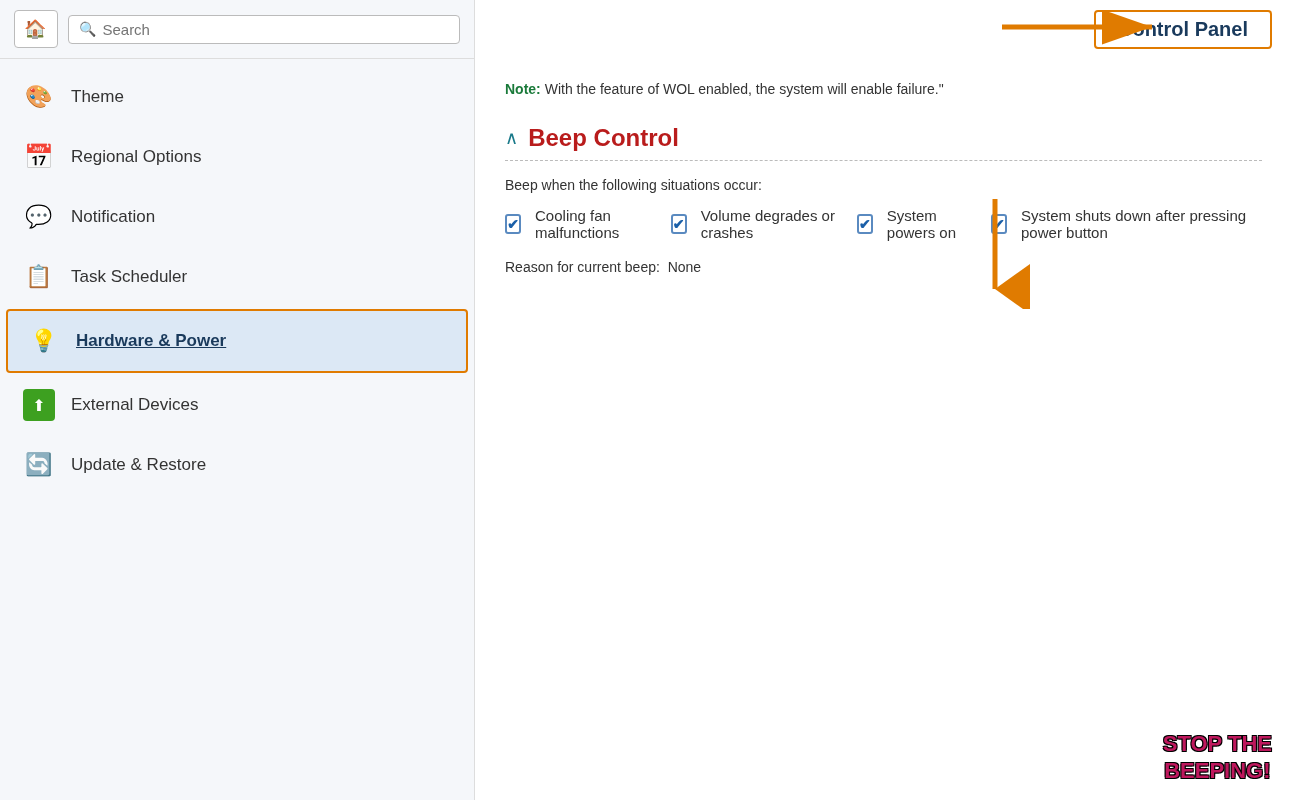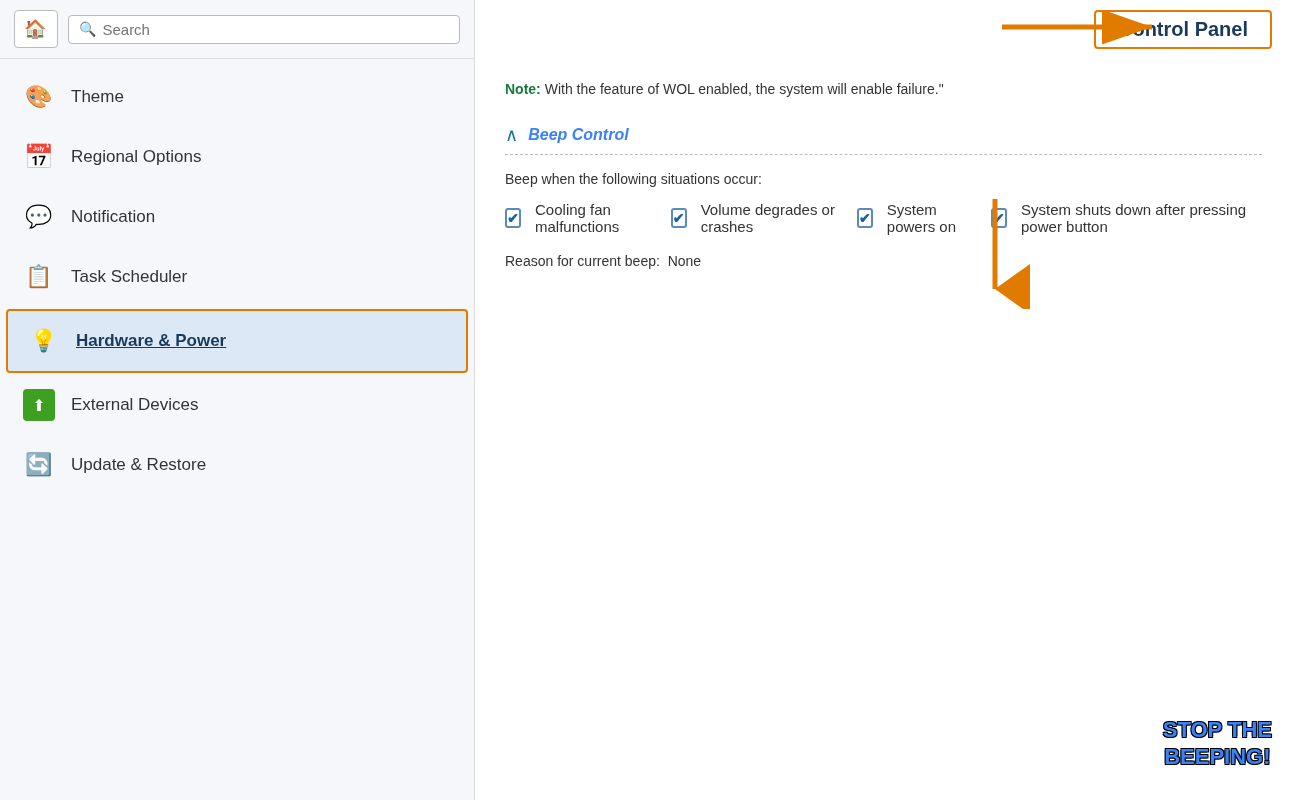--- a/index.html
+++ b/index.html
@@ -189,24 +189,23 @@
     
     .section-header {
       display: flex;
       align-items: center;
       gap: 10px;
       padding-bottom: 8px;
       border-bottom: 1px dashed #bbb;
       margin-bottom: 16px;
     }
     .section-title {
-      font-size: 16px;
+      font-size: 24px;
       font-weight: 700;
-      color: #3b82f6;
-      font-style: italic;
+      color: #b91c1c;
     }
     .chevron-up {
       font-size: 18px;
       color: #1a7a8a;
     }
 
     .beep-desc {
       font-size: 14px;
       color: #333;
       margin-bottom: 14px;
@@ -264,25 +263,25 @@
       color: #888;
       background: #f5f5f5;
       cursor: pointer;
       min-width: 160px;
       text-align: center;
     }
 
     
     .stop-beeping-text {
       position: absolute;
-      bottom: 30px;
+      bottom: 16px;
       right: 20px;
       font-size: 22px;
       font-weight: 900;
-      color: #3b82f6;
+      color: #be185d;
       text-shadow: 1px 1px 0 #000, -1px -1px 0 #000, 1px -1px 0 #000, -1px 1px 0 #000;
       line-height: 1.2;
       text-align: center;
       pointer-events: none;
     }
 
     
     .icon-theme { color: #2db6c8; font-size: 24px; }
     .icon-notification { color: #2db060; font-size: 24px; }
     .icon-task { color: #e04040; font-size: 24px; }

